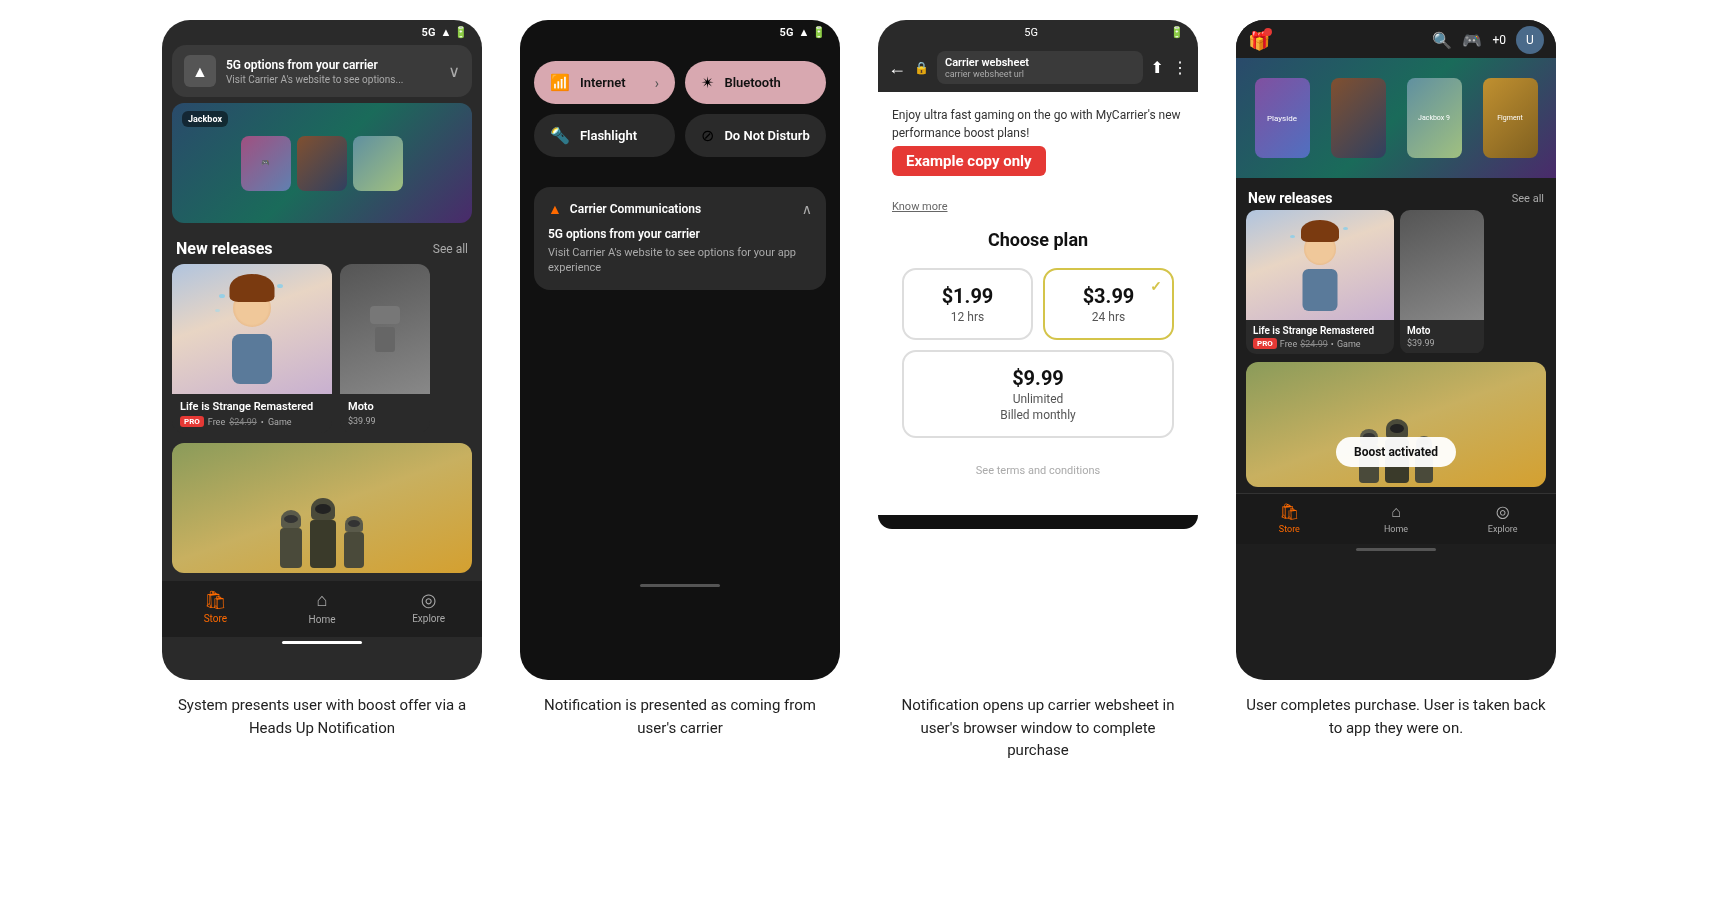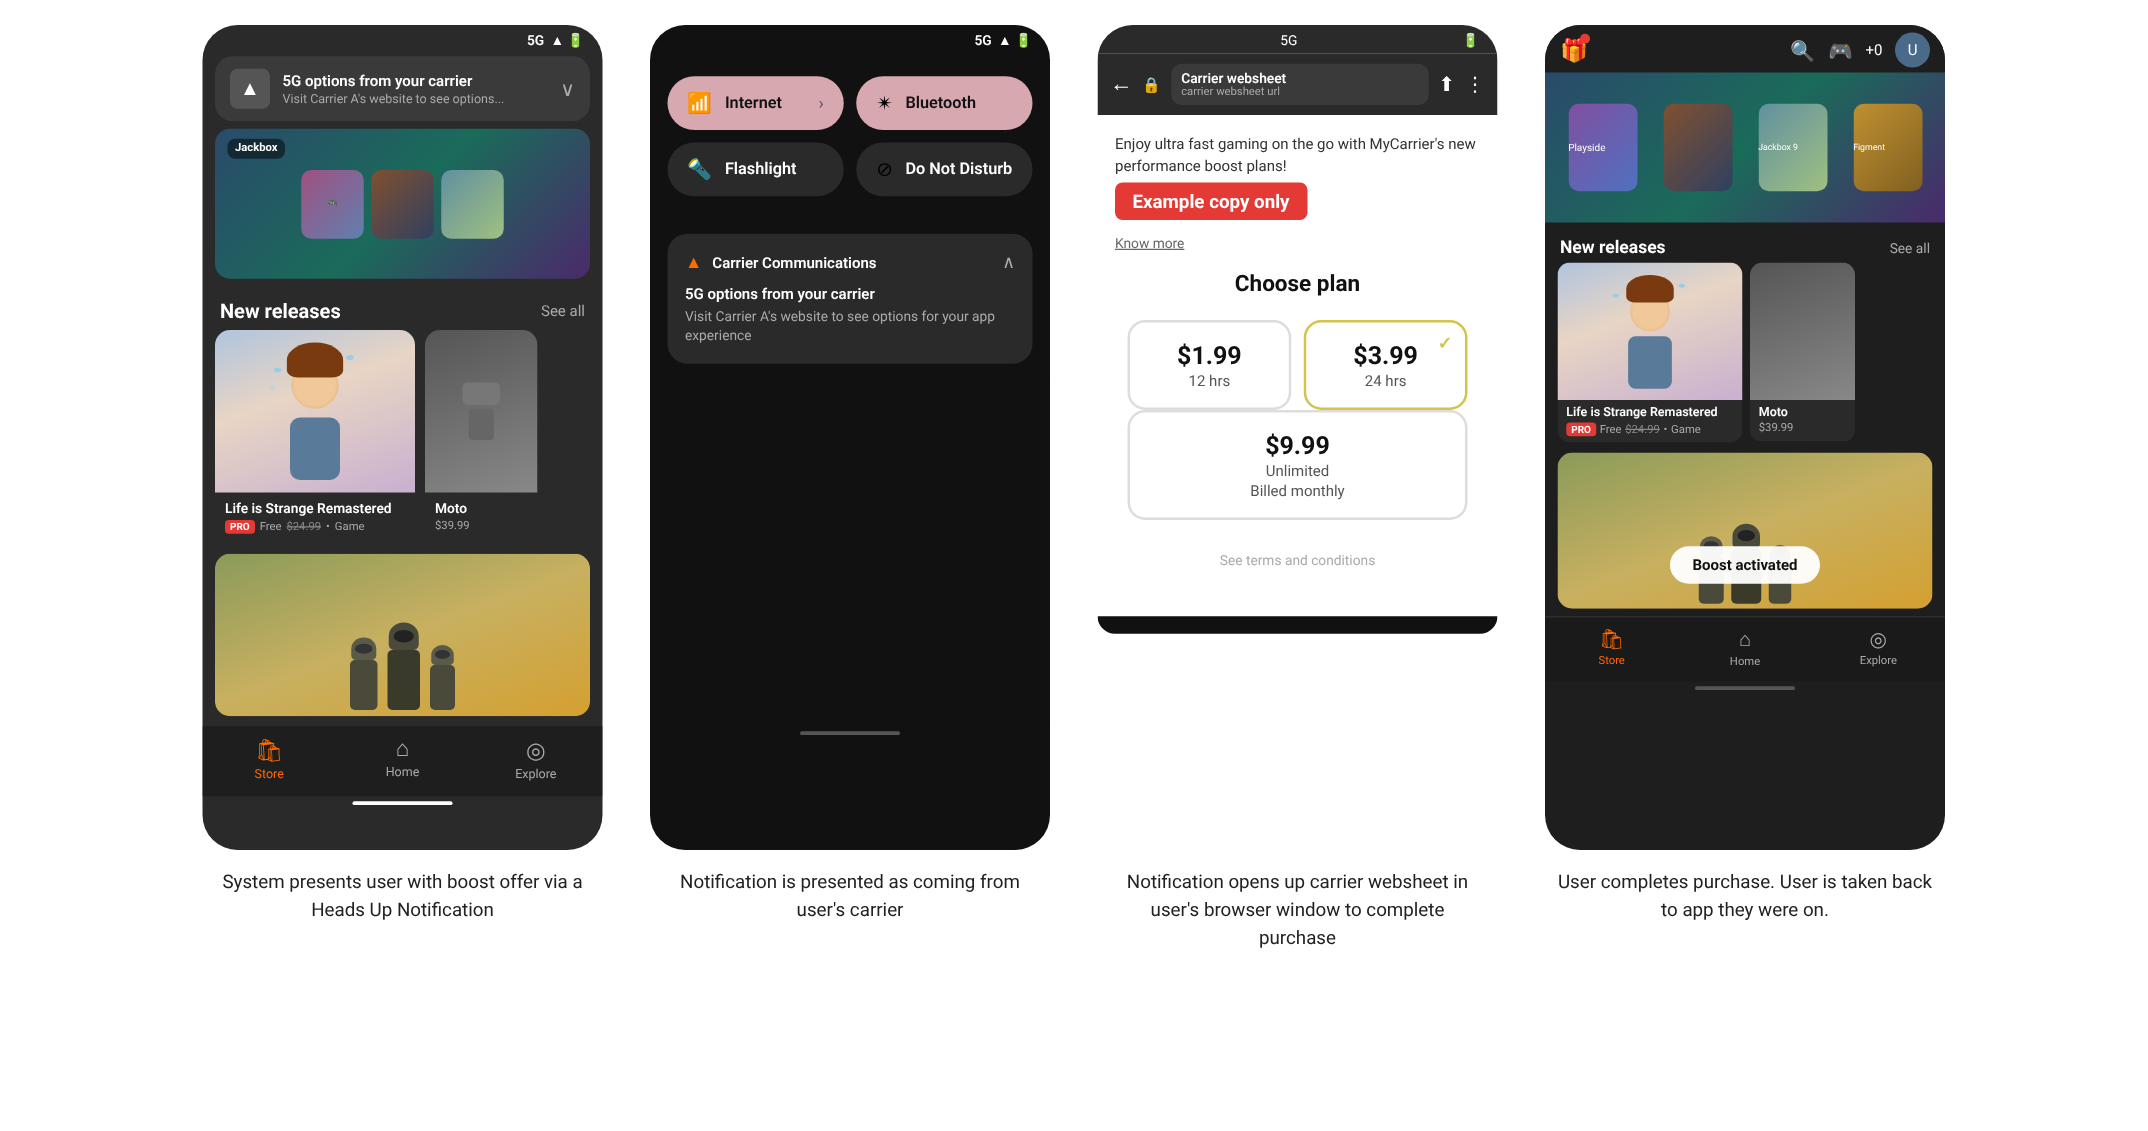--- a/index.html
+++ b/index.html
@@ -392,37 +392,38 @@
       margin-bottom: 4px;
     }
     .example-copy-badge {
       background: #e53935;
       color: #fff;
       font-size: 15px;
       font-weight: 700;
       padding: 6px 14px;
       border-radius: 6px;
       display: inline-block;
-      margin-bottom: 12px;
+      margin-bottom: 24px;
     }
     .know-more {
       color: #666;
       text-decoration: underline;
       font-size: 11px;
     }
     .choose-plan-title {
       text-align: center;
       font-size: 18px;
       font-weight: 700;
       color: #111;
       margin: 16px 0 12px;
     }
     .plans-grid {
       display: flex;
       flex-direction: column;
+      gap: 10px;
       padding: 6px 10px;
     }
     .plan-row {
       display: flex;
       gap: 10px;
     }
     .plan-option {
       flex: 1;
       border: 2px solid #ddd;
       border-radius: 14px;
@@ -530,25 +531,26 @@
       background: linear-gradient(135deg, #2a4a6b 0%, #1a6b5a 50%, #4a2a6b 100%);
       overflow: hidden;
       position: relative;
       display: flex;
       align-items: center;
       justify-content: space-around;
       padding: 0 8px;
     }
     .s4-banner-game {
       width: 55px;
-      height: 70px;
+      height: 80px;
       border-radius: 8px;
       background: rgba(0,0,0,0.3);
       display: flex;
       align-items: center;
+      justify-content: center;
       color: rgba(255,255,255,0.5);
       font-size: 9px;
     }
     .s4-section-header {
       display: flex;
       justify-content: space-between;
       align-items: center;
       padding: 6px 12px 4px;
     }
     .s4-section-title {

